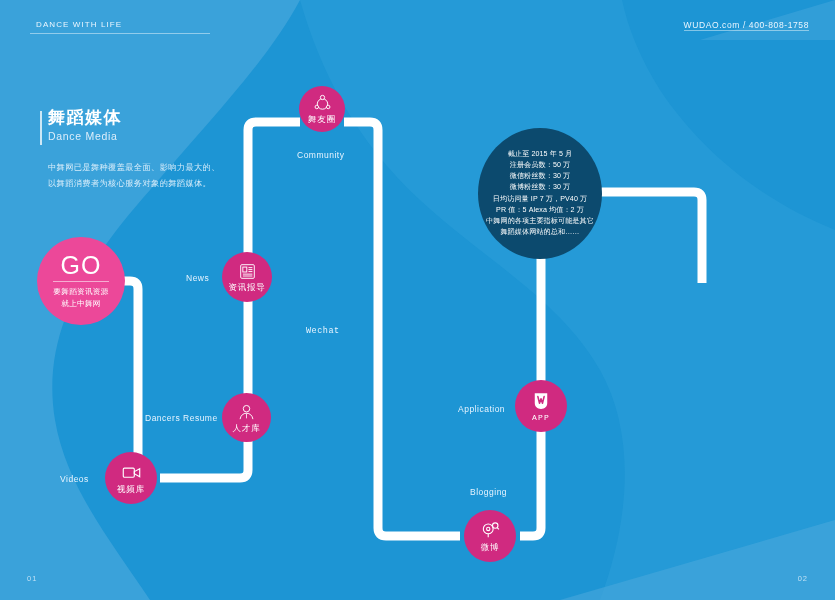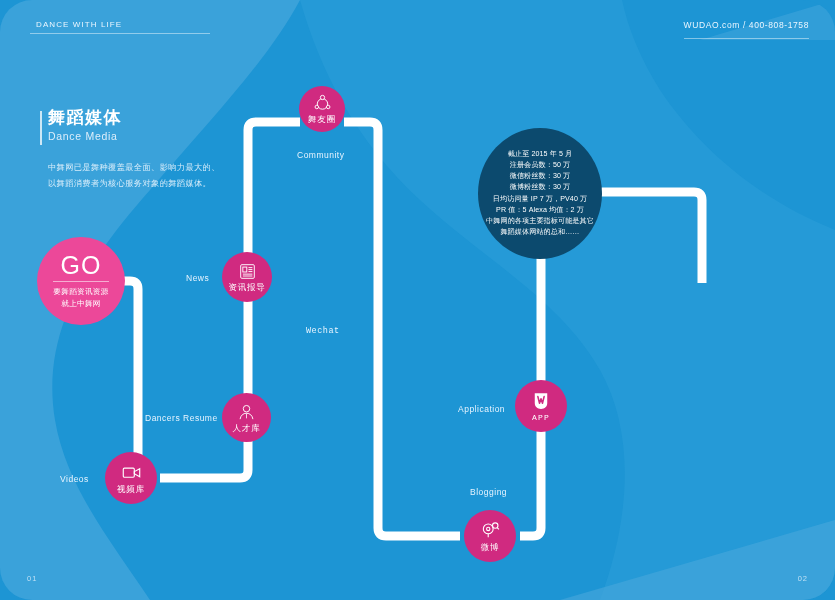--- a/index.html
+++ b/index.html
@@ -2,38 +2,38 @@
 <html><head>
 <meta charset="utf-8">
 <style>
   html,body{margin:0;padding:0;}
   body{
     width:835px;height:600px;overflow:hidden;position:relative;
     background:#1d95d4;
     font-family:"Liberation Sans","DejaVu Sans",sans-serif;
     -webkit-font-smoothing:antialiased;
   }
-  .stage{position:absolute;inset:0;width:835px;height:600px;overflow:hidden;border-radius:32px;}
+  .stage{position:absolute;inset:0;width:835px;height:600px;overflow:hidden;}
   .bg{position:absolute;inset:0;}
 
   
   .hdr-left{
     position:absolute;left:30px;top:20px;width:180px;
     border-bottom:1px solid rgba(255,255,255,.45);
     padding-bottom:4px;
   }
   .hdr-left span{
     color:#eaf6ff;font-size:8px;letter-spacing:1.1px;
     font-variant:small-caps;text-transform:uppercase;
     display:block;padding-left:6px;
   }
   .hdr-right{
     position:absolute;right:26px;top:20px;
     border-bottom:1px solid rgba(255,255,255,.45);
-    padding-bottom:8px;text-align:right;
+    padding-bottom:0;text-align:right;
   }
   .hdr-right span{
     color:#eaf6ff;font-size:8.5px;letter-spacing:.6px;display:block;
   }
 
   
   .titleblock{position:absolute;left:48px;top:108px;width:210px;}
   .titleblock .bar{
     position:absolute;left:-8px;top:3px;width:2px;height:34px;
     background:rgba(255,255,255,.75);

